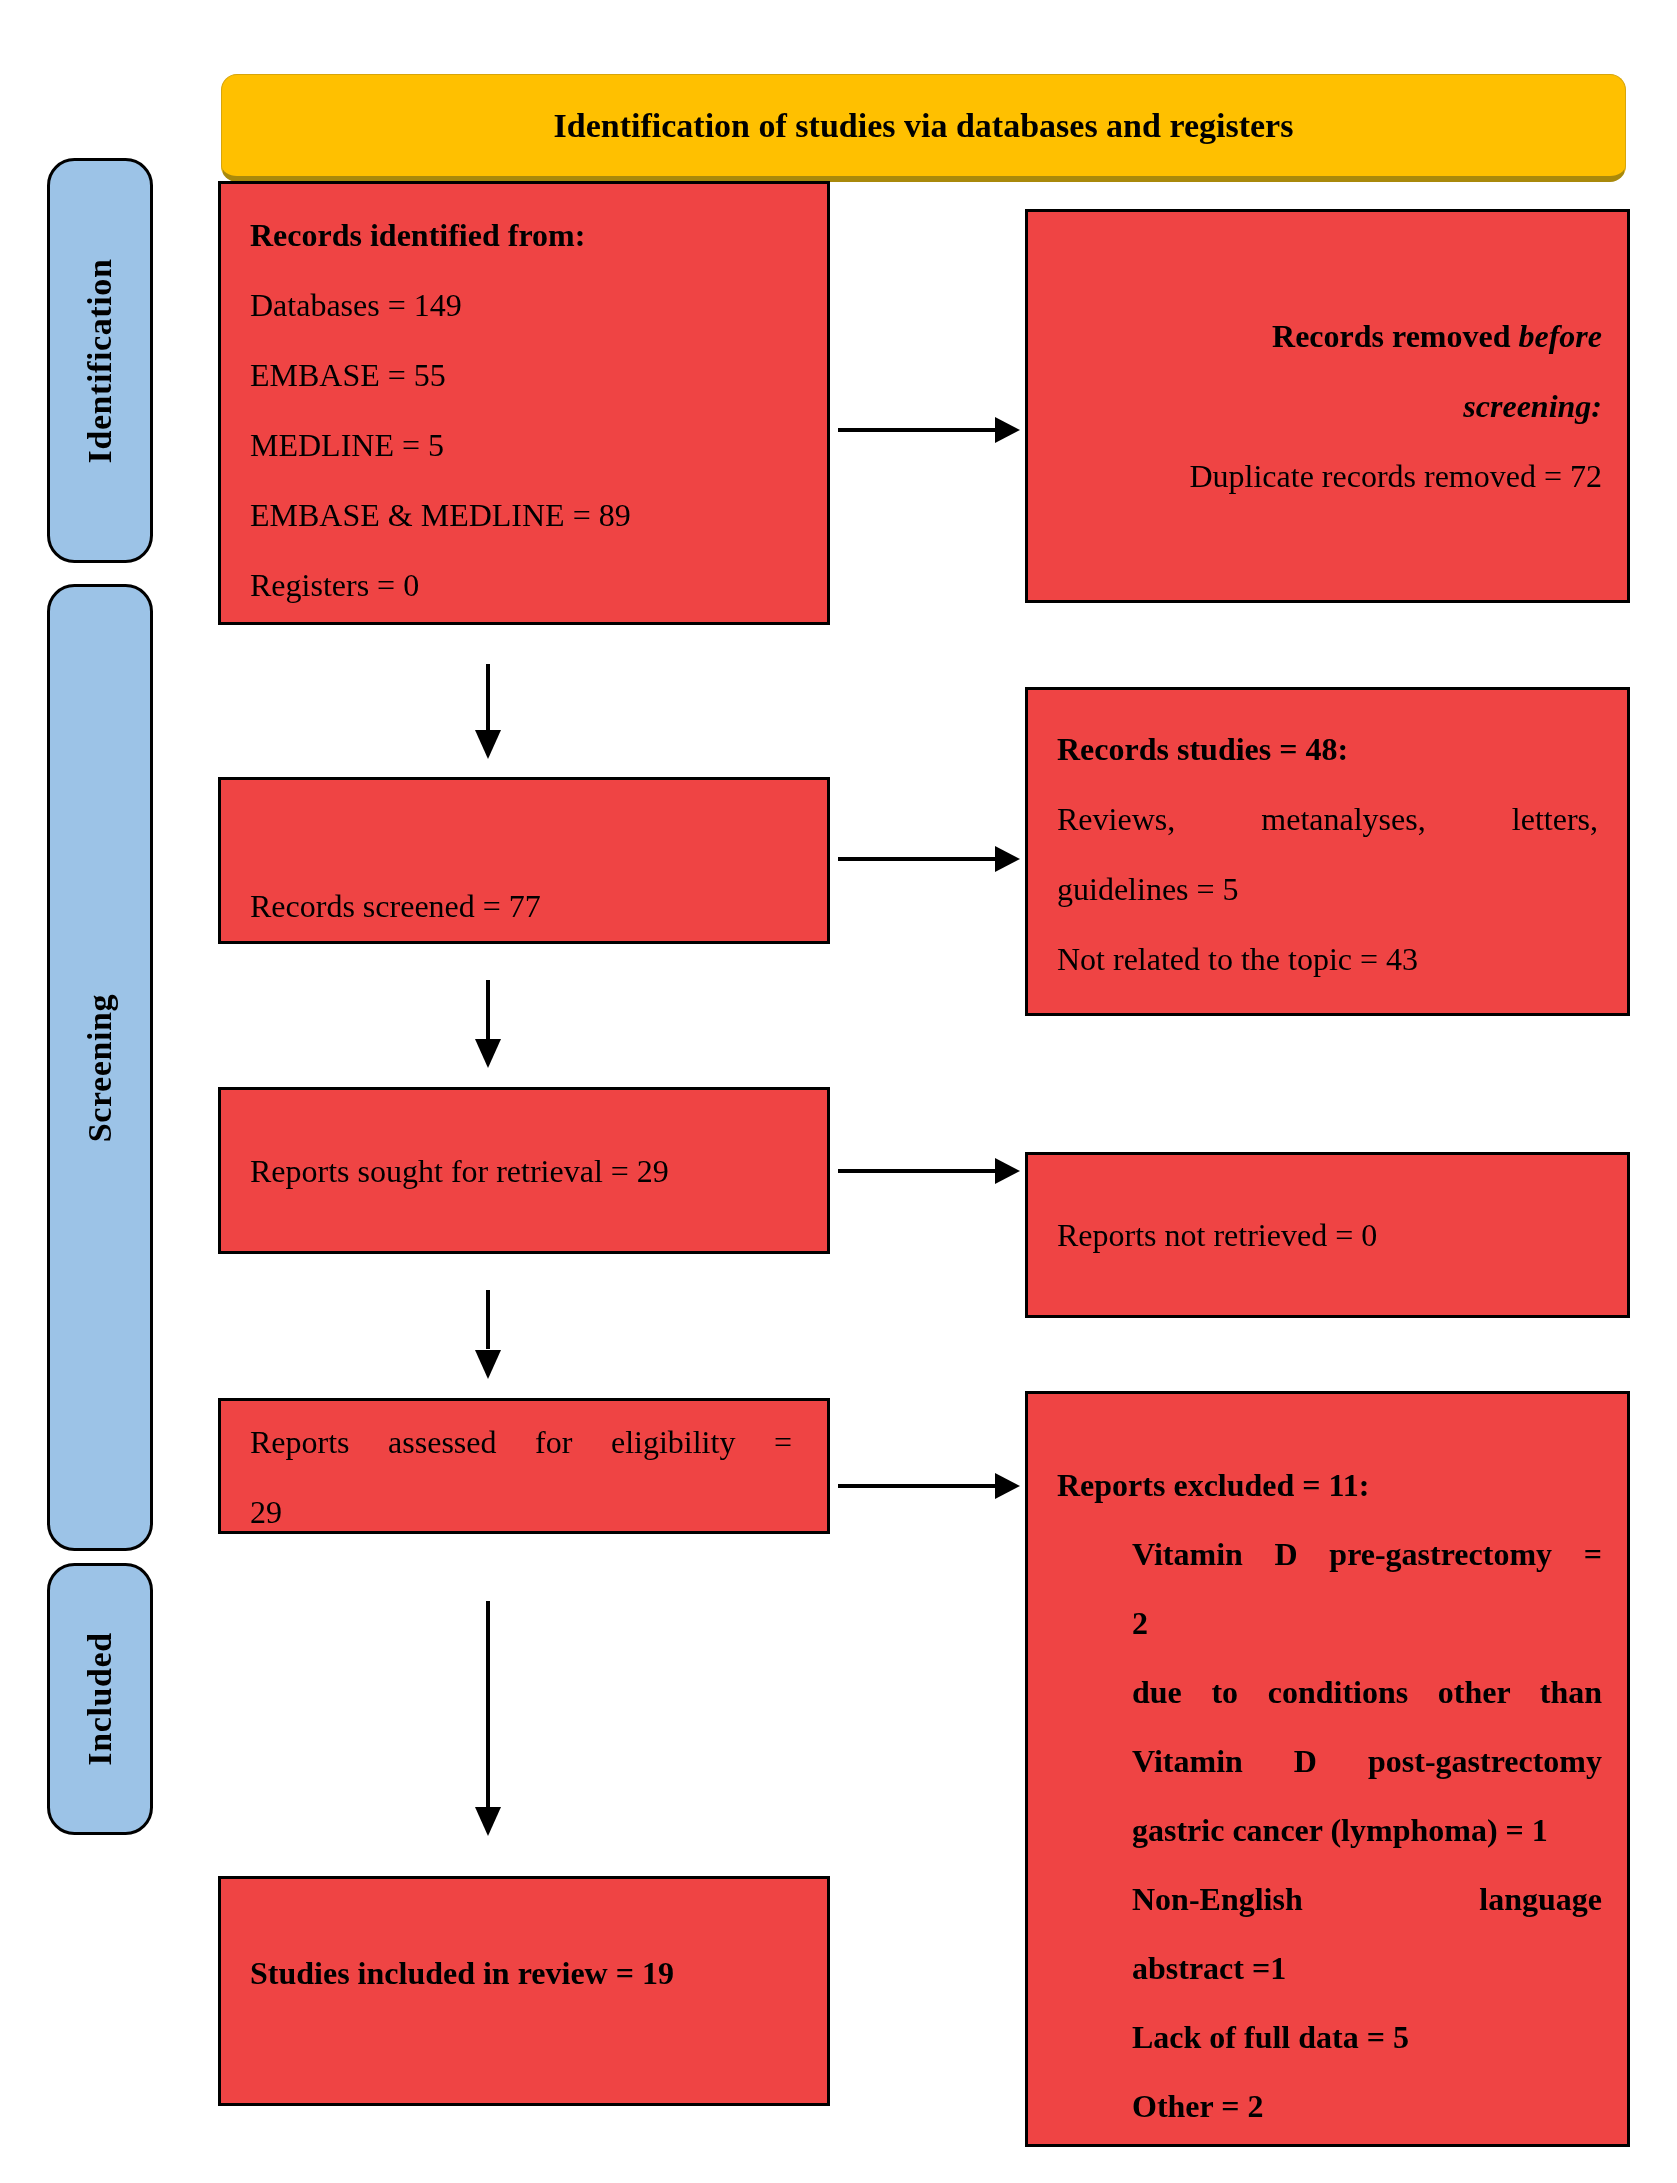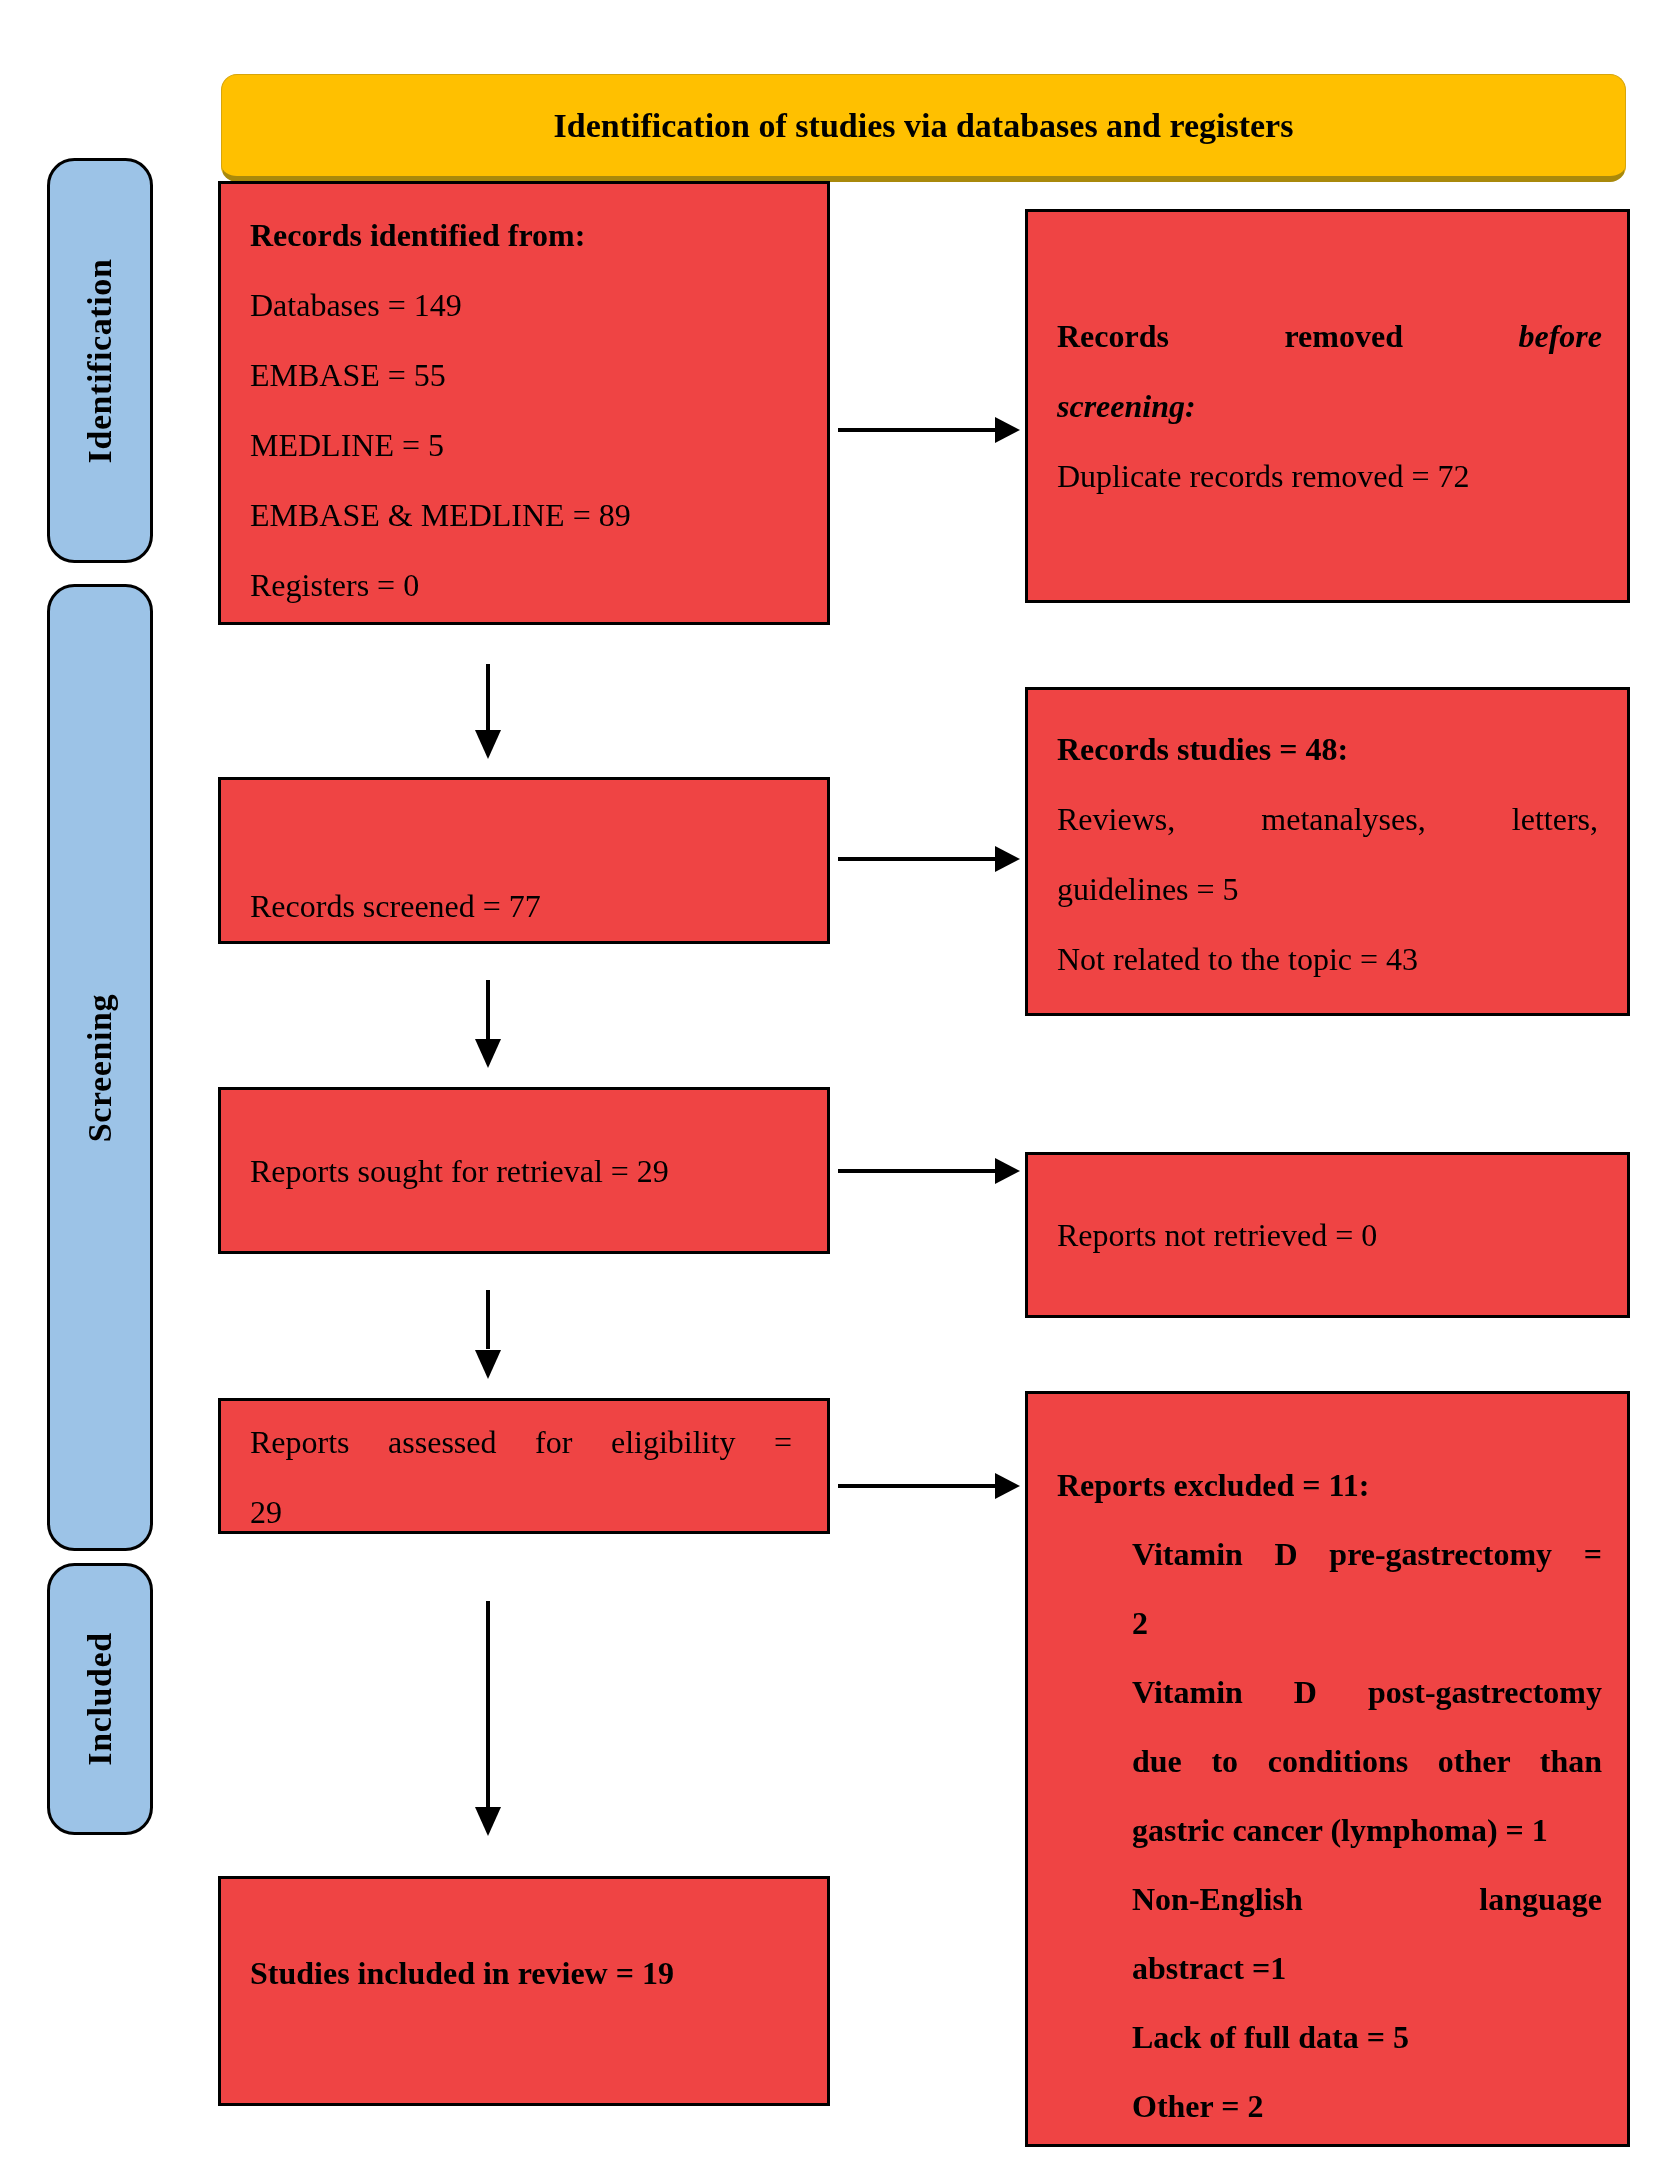--- a/index.html
+++ b/index.html
@@ -52,21 +52,21 @@
   .vcenter{display:flex;flex-direction:column;justify-content:center;}
   
   .lbox{left:218px;width:612px;}
   #box-records-identified{top:181px;height:444px;padding:16px 25px 0 29px;}
   #box-records-screened{top:777px;height:167px;padding:0 25px 0 29px;justify-content:flex-end;}
   #box-reports-sought{top:1087px;height:167px;padding:0 25px 0 29px;}
   #box-reports-assessed{top:1398px;height:136px;padding:6.2px 35px 0 29px;}
   #box-studies-included{top:1876px;height:230px;padding:0 25px 37px 29px;}
   
   .rbox{left:1025px;width:605px;}
-  #box-records-removed{top:209px;height:394px;padding:0 25px 0 29px;}
+  #box-records-removed{top:209px;height:394px;padding:0 25px 0 29px;align-items:flex-end;}
   #box-records-excluded{top:687px;height:329px;padding:24px 29px 0 29px;}
   #box-reports-not-retrieved{top:1152px;height:166px;padding:0 25px 0 29px;}
   #box-reports-excluded{top:1391px;height:756px;padding:57px 25px 0 29px;line-height:69px;}
   #box-reports-excluded .ind{margin-left:75px;font-weight:bold;}
   
   .aline-v{width:3.7px;background:var(--ink);}
   .ahead-v{width:0;height:0;border-left:13px solid transparent;border-right:13px solid transparent;border-top:29px solid var(--ink);}
   .aline-h{height:3.7px;background:var(--ink);}
   .ahead-h{width:0;height:0;border-top:13px solid transparent;border-bottom:13px solid transparent;border-left:25px solid var(--ink);}
 </style>
@@ -127,22 +127,22 @@
 </div>
 
 <div class="abs bx rbox vcenter" id="box-reports-not-retrieved">
   <div class="ln">Reports not retrieved = 0</div>
 </div>
 
 <div class="abs bx rbox" id="box-reports-excluded">
   <div class="ln bold">Reports excluded = 11:</div>
   <div class="ln ind stretch">Vitamin D pre-gastrectomy =</div>
   <div class="ln ind">2</div>
+  <div class="ln ind stretch">due to conditions other than</div>
   <div class="ln ind stretch">Vitamin D post-gastrectomy</div>
-  <div class="ln ind stretch">due to conditions other than</div>
   <div class="ln ind">gastric cancer (lymphoma) = 1</div>
   <div class="ln ind stretch">Non-English language</div>
   <div class="ln ind">abstract =1</div>
   <div class="ln ind">Lack of full data = 5</div>
   <div class="ln ind">Other = 2</div>
 </div>
 
 <div>
   <div class="abs aline-v" style="left:486px;top:664px;height:67px;"></div>
   <div class="abs ahead-v" style="left:475px;top:730px;"></div>

